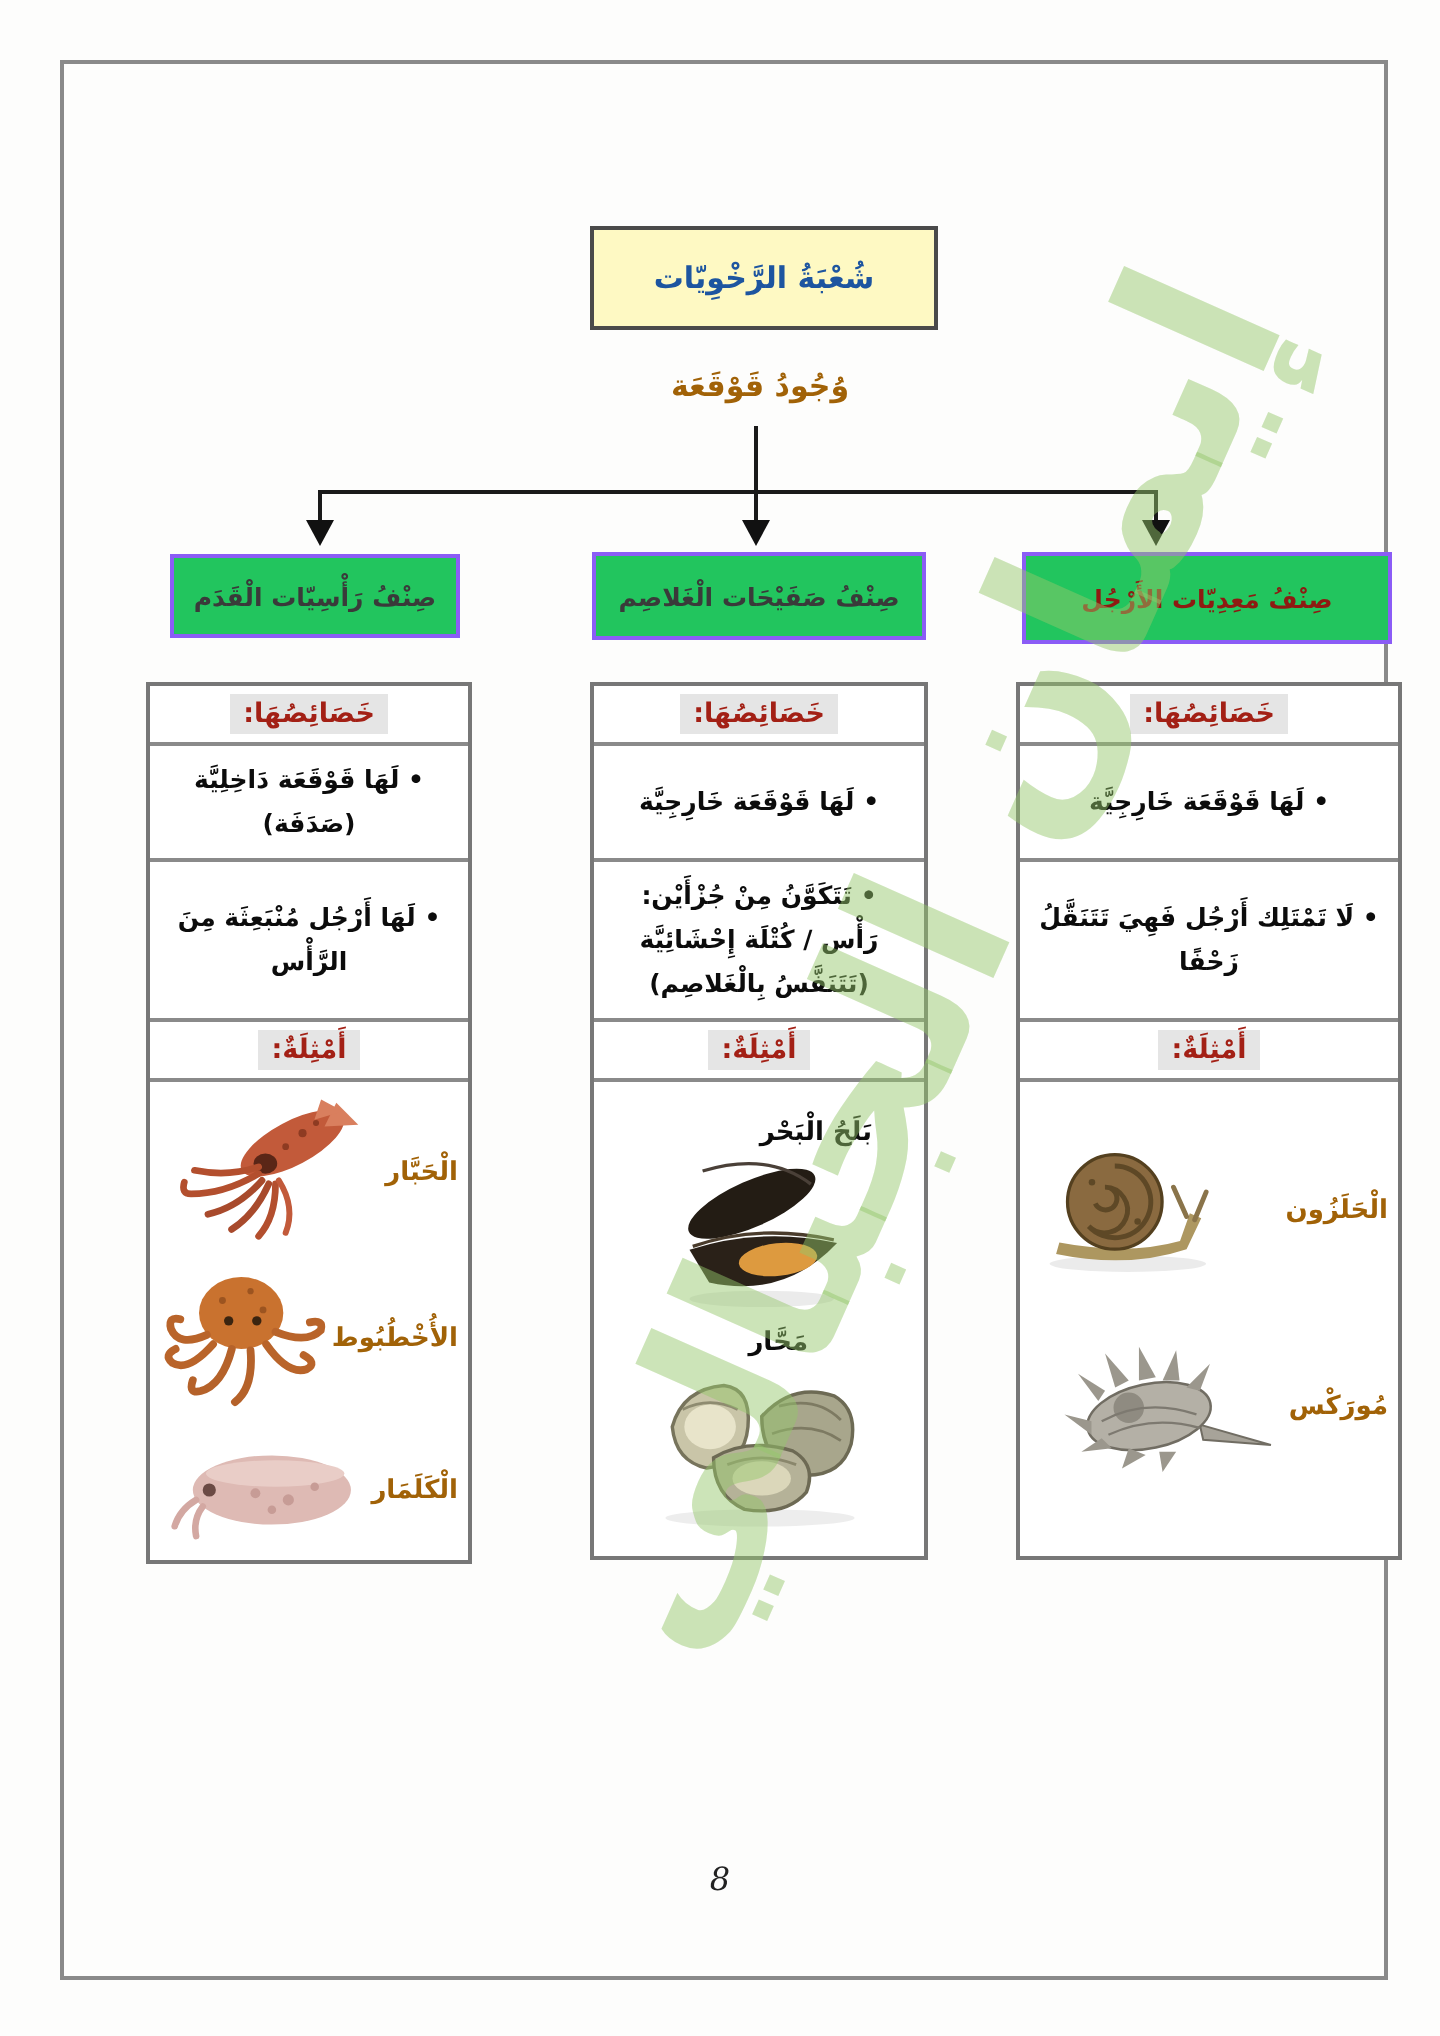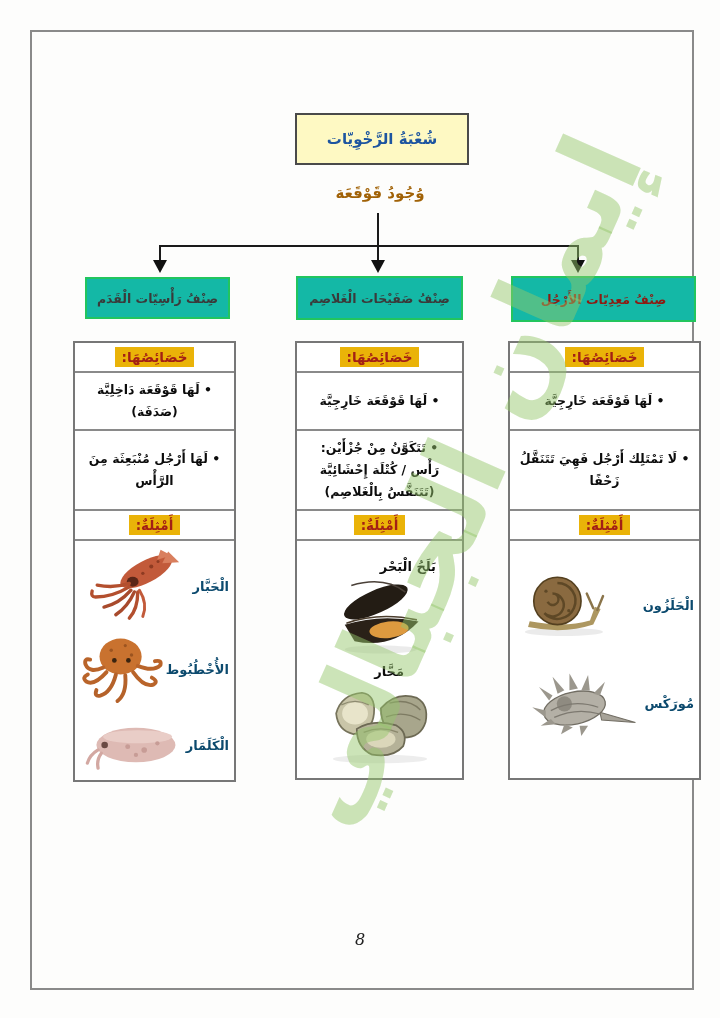--- a/index.html
+++ b/index.html
@@ -22,48 +22,48 @@
     position:absolute;left:280px;top:184px;width:200px;
     text-align:center;font-weight:bold;font-size:15px;color:#a16207;direction:rtl;
   }
   .line{position:absolute;background:#1a1a1a;}
   .arrowhead{
     position:absolute;width:0;height:0;
     border-left:7px solid transparent;border-right:7px solid transparent;
     border-top:13px solid #111;
   }
   .class-box{
-    position:absolute;border:2px solid #22c55e;background:#14b8a6;
+    position:absolute;border:2px solid #8b5cf6;background:#22c55e;
     display:flex;align-items:center;justify-content:center;
     font-weight:bold;font-size:12.5px;direction:rtl;text-align:center;color:#3a3a3a;
   }
   .class-box.red{color:#8e1a12;}
   
   .col-table{
     position:absolute;border:2px solid #777;background:#fff;
     display:flex;flex-direction:column;direction:rtl;
   }
   .row{border-bottom:2px solid #8a8a8a;box-sizing:border-box;}
   .row-label{
     height:30px;display:flex;align-items:center;justify-content:center;
   }
   .hl{
-    background:#eab308;color:#a32015;font-weight:bold;font-size:13.5px;
+    background:#e5e5e5;color:#a32015;font-weight:bold;font-size:13.5px;
     padding:1px 7px;line-height:1.4;
   }
   .row-char{
     display:flex;align-items:center;justify-content:center;
     font-weight:bold;font-size:12.5px;color:#0c0c0c;
     white-space:pre-line;text-align:center;line-height:1.75;padding:2px 5px;
   }
   .row-char.h1{height:58px;}
   .row-char.h2{height:80px;}
   .ex-area{flex:1;display:flex;flex-direction:column;direction:ltr;border-bottom:none;padding-top:4px;}
   .ex-row{display:flex;align-items:center;justify-content:space-between;padding:0 5px;}
-  .ex-label{font-weight:bold;font-size:13px;color:#0c4a6e;direction:rtl;white-space:nowrap;}
+  .ex-label{font-weight:bold;font-size:13px;color:#a16207;direction:rtl;white-space:nowrap;}
   .ex-label-line{text-align:right;direction:rtl;font-weight:bold;font-size:13px;color:#0c0c0c;}
   .ex-img-center{display:flex;justify-content:center;}
   
   .watermark{
     position:absolute;left:250px;top:790px;
     transform:rotate(-66deg);transform-origin:0 0;
     font-size:112px;font-weight:bold;white-space:nowrap;
     color:rgba(148,198,106,0.48);z-index:9;pointer-events:none;direction:rtl;
   }
   .page-number{

